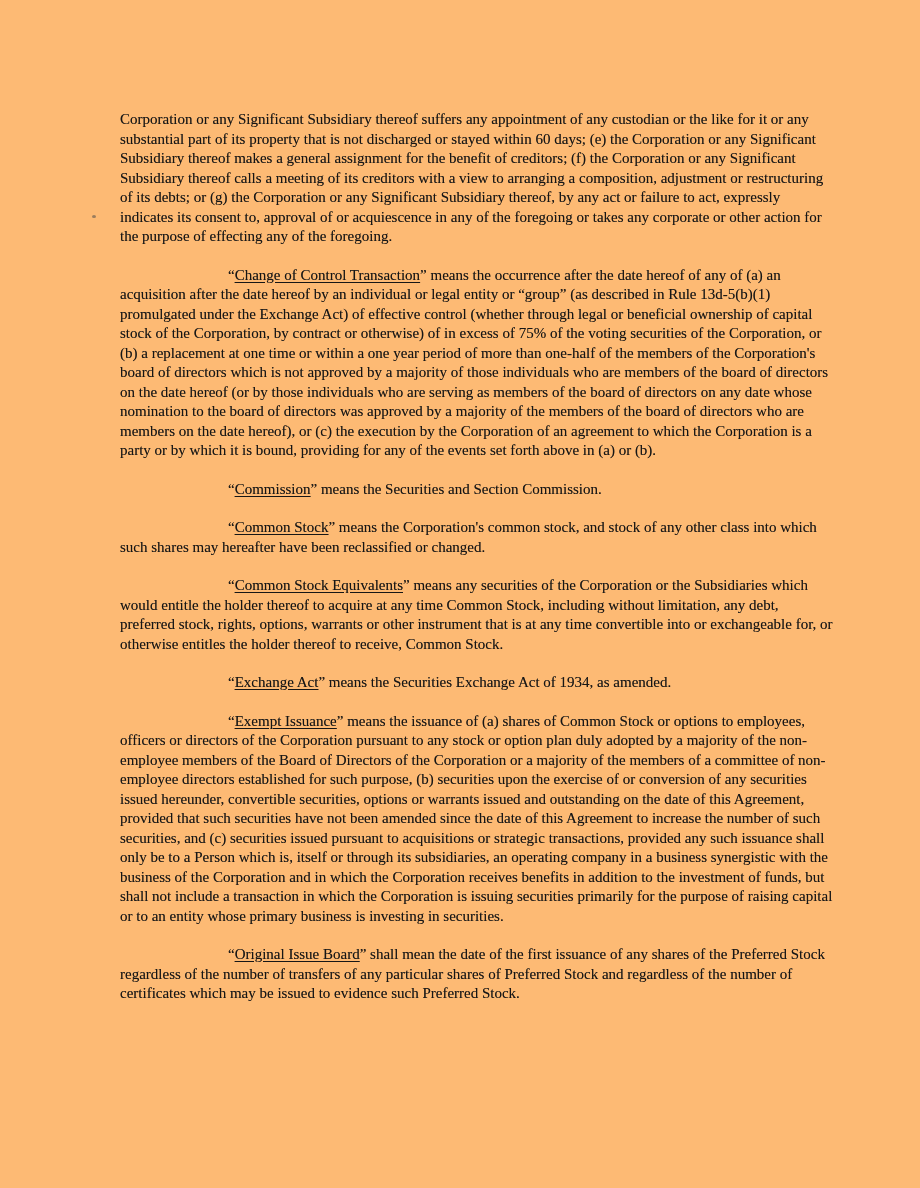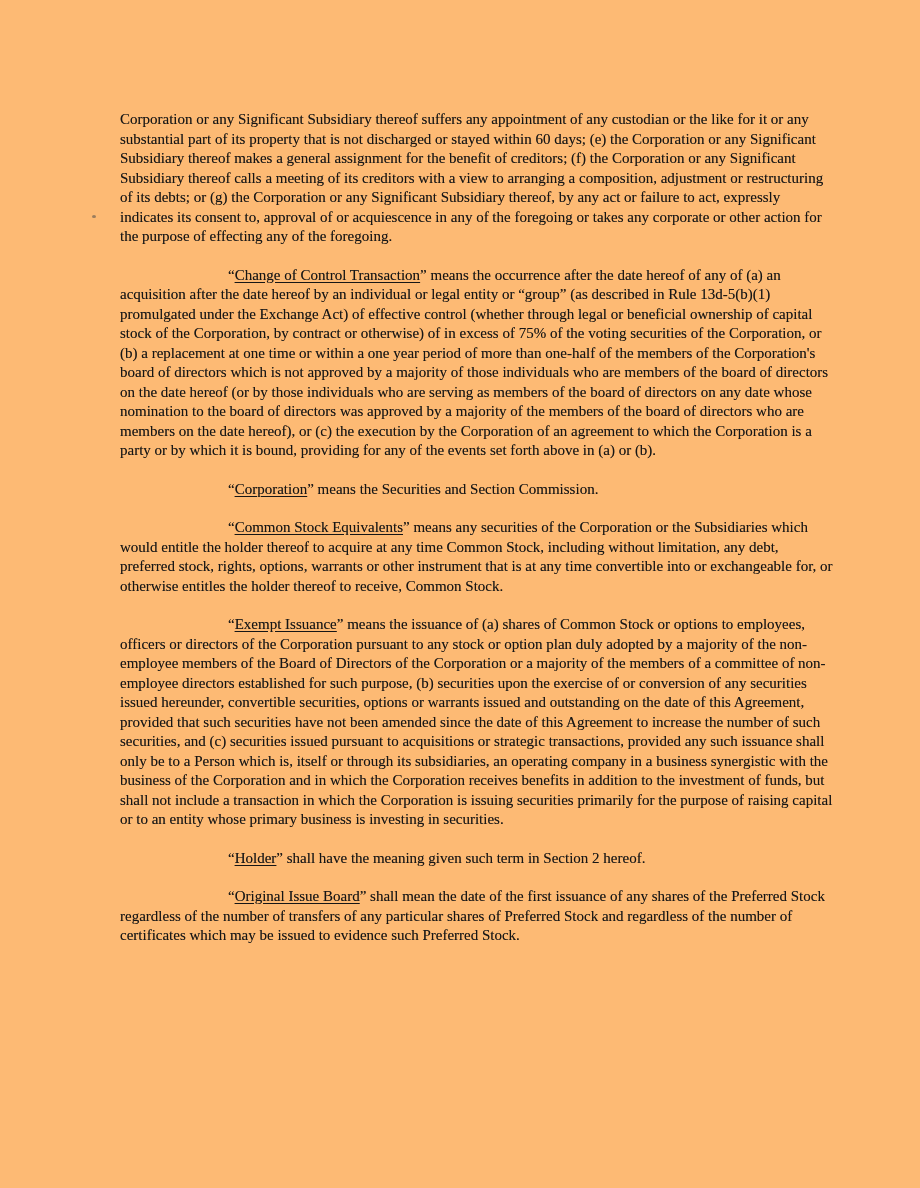--- a/index.html
+++ b/index.html
@@ -48,19 +48,20 @@
   }
 </style>
 </head>
 <body>
 
 <div class="page">
   <div class="speck"></div>
   <div class="text-block" id="paragraphs">
       <p class="plain">Corporation or any Significant Subsidiary thereof suffers any appointment of any custodian or the like for it or any substantial part of its property that is not discharged or stayed within 60 days; (e) the Corporation or any Significant Subsidiary thereof makes a general assignment for the benefit of creditors; (f) the Corporation or any Significant Subsidiary thereof calls a meeting of its creditors with a view to arranging a composition, adjustment or restructuring of its debts; or (g) the Corporation or any Significant Subsidiary thereof, by any act or failure to act, expressly indicates its consent to, approval of or acquiescence in any of the foregoing or takes any corporate or other action for the purpose of effecting any of the foregoing.</p>
       <p class="defined"><span>“</span><span class="term">Change of Control Transaction</span><span>” means the occurrence after the date hereof of any of (a) an acquisition after the date hereof by an individual or legal entity or “group” (as described in Rule 13d-5(b)(1) promulgated under the Exchange Act) of effective control (whether through legal or beneficial ownership of capital stock of the Corporation, by contract or otherwise) of in excess of 75% of the voting securities of the Corporation, or (b) a replacement at one time or within a one year period of more than one-half of the members of the Corporation's board of directors which is not approved by a majority of those individuals who are members of the board of directors on the date hereof (or by those individuals who are serving as members of the board of directors on any date whose nomination to the board of directors was approved by a majority of the members of the board of directors who are members on the date hereof), or (c) the execution by the Corporation of an agreement to which the Corporation is a party or by which it is bound, providing for any of the events set forth above in (a) or (b).</span></p>
-      <p class="defined"><span>“</span><span class="term">Corporation</span><span>” means the Securities and Section Commission.</span></p>
+      <p class="defined"><span>“</span><span class="term">Commission</span><span>” means the Securities and Section Commission.</span></p>
+      <p class="defined"><span>“</span><span class="term">Common Stock</span><span>” means the Corporation's common stock, and stock of any other class into which such shares may hereafter have been reclassified or changed.</span></p>
       <p class="defined"><span>“</span><span class="term">Common Stock Equivalents</span><span>” means any securities of the Corporation or the Subsidiaries which would entitle the holder thereof to acquire at any time Common Stock, including without limitation, any debt, preferred stock, rights, options, warrants or other instrument that is at any time convertible into or exchangeable for, or otherwise entitles the holder thereof to receive, Common Stock.</span></p>
+      <p class="defined"><span>“</span><span class="term">Exchange Act</span><span>” means the Securities Exchange Act of 1934, as amended.</span></p>
       <p class="defined"><span>“</span><span class="term">Exempt Issuance</span><span>” means the issuance of (a) shares of Common Stock or options to employees, officers or directors of the Corporation pursuant to any stock or option plan duly adopted by a majority of the non-employee members of the Board of Directors of the Corporation or a majority of the members of a committee of non-employee directors established for such purpose, (b) securities upon the exercise of or conversion of any securities issued hereunder, convertible securities, options or warrants issued and outstanding on the date of this Agreement, provided that such securities have not been amended since the date of this Agreement to increase the number of such securities, and (c) securities issued pursuant to acquisitions or strategic transactions, provided any such issuance shall only be to a Person which is, itself or through its subsidiaries, an operating company in a business synergistic with the business of the Corporation and in which the Corporation receives benefits in addition to the investment of funds, but shall not include a transaction in which the Corporation is issuing securities primarily for the purpose of raising capital or to an entity whose primary business is investing in securities.</span></p>
-      <p class="defined"><span>“</span><span class="term">Holder</span><span>” shall have the meaning given such term in Section 2 hereof.</span></p>
       <p class="defined"><span>“</span><span class="term">Original Issue Board</span><span>” shall mean the date of the first issuance of any shares of the Preferred Stock regardless of the number of transfers of any particular shares of Preferred Stock and regardless of the number of certificates which may be issued to evidence such Preferred Stock.</span></p>
     </div>
 </div>
 
 </body></html>

